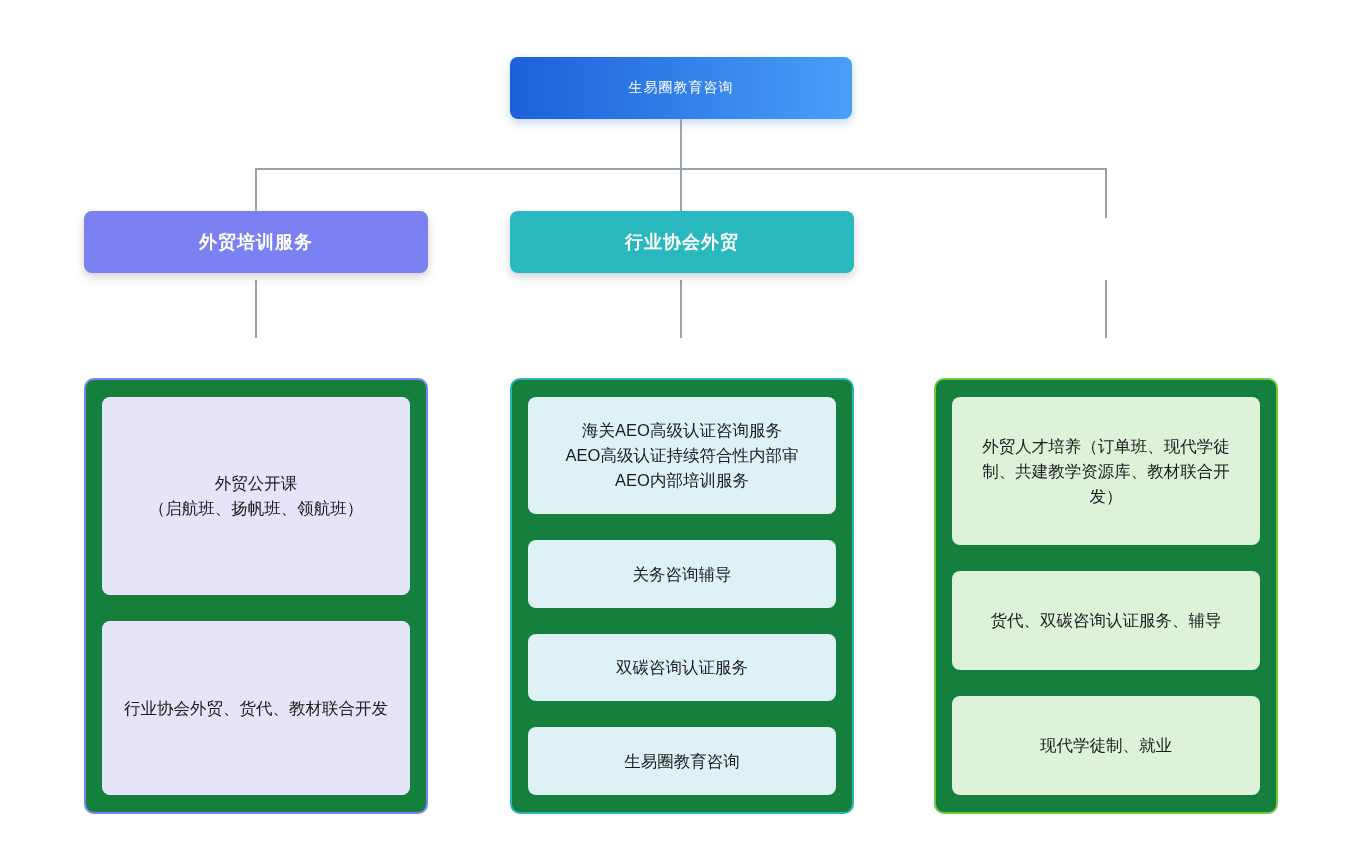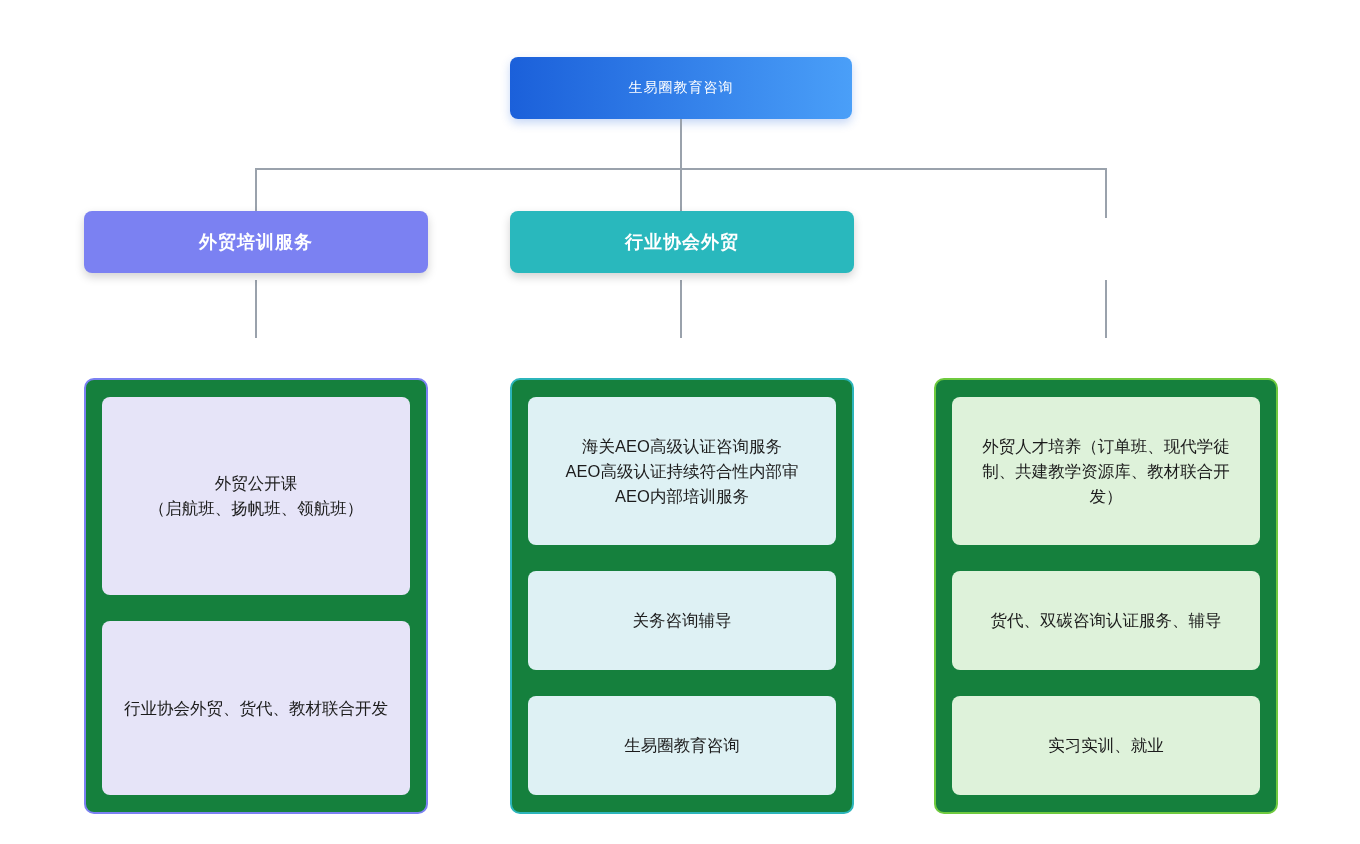--- a/index.html
+++ b/index.html
@@ -97,25 +97,26 @@
 
   <div class="branch" style="left: 510px; --hdr: #29b8bd; --bd: #2cb5bb; --itembg: #def1f4;">
     <div class="branch-header">
       <span>行业协会外贸</span>
     </div>
     <div class="branch-container">
       <div class="service-item">海关AEO高级认证咨询服务
 AEO高级认证持续符合性内部审
 AEO内部培训服务</div>
       <div class="service-item">关务咨询辅导</div>
+      <div class="service-item">双碳咨询认证服务</div>
       <div class="service-item">生易圈教育咨询</div>
     </div>
   </div>
 
   <div class="branch" style="left: 934px; --hdr: #70ca40; --bd: #6fca3f; --itembg: #def2da;">
     <div class="branch-container">
       <div class="service-item">外贸人才培养（订单班、现代学徒制、共建教学资源库、教材联合开发）</div>
       <div class="service-item">货代、双碳咨询认证服务、辅导</div>
-      <div class="service-item">实习实训、就业</div>
+      <div class="service-item">现代学徒制、就业</div>
     </div>
   </div>
 
 </div>
 
 </body></html>

